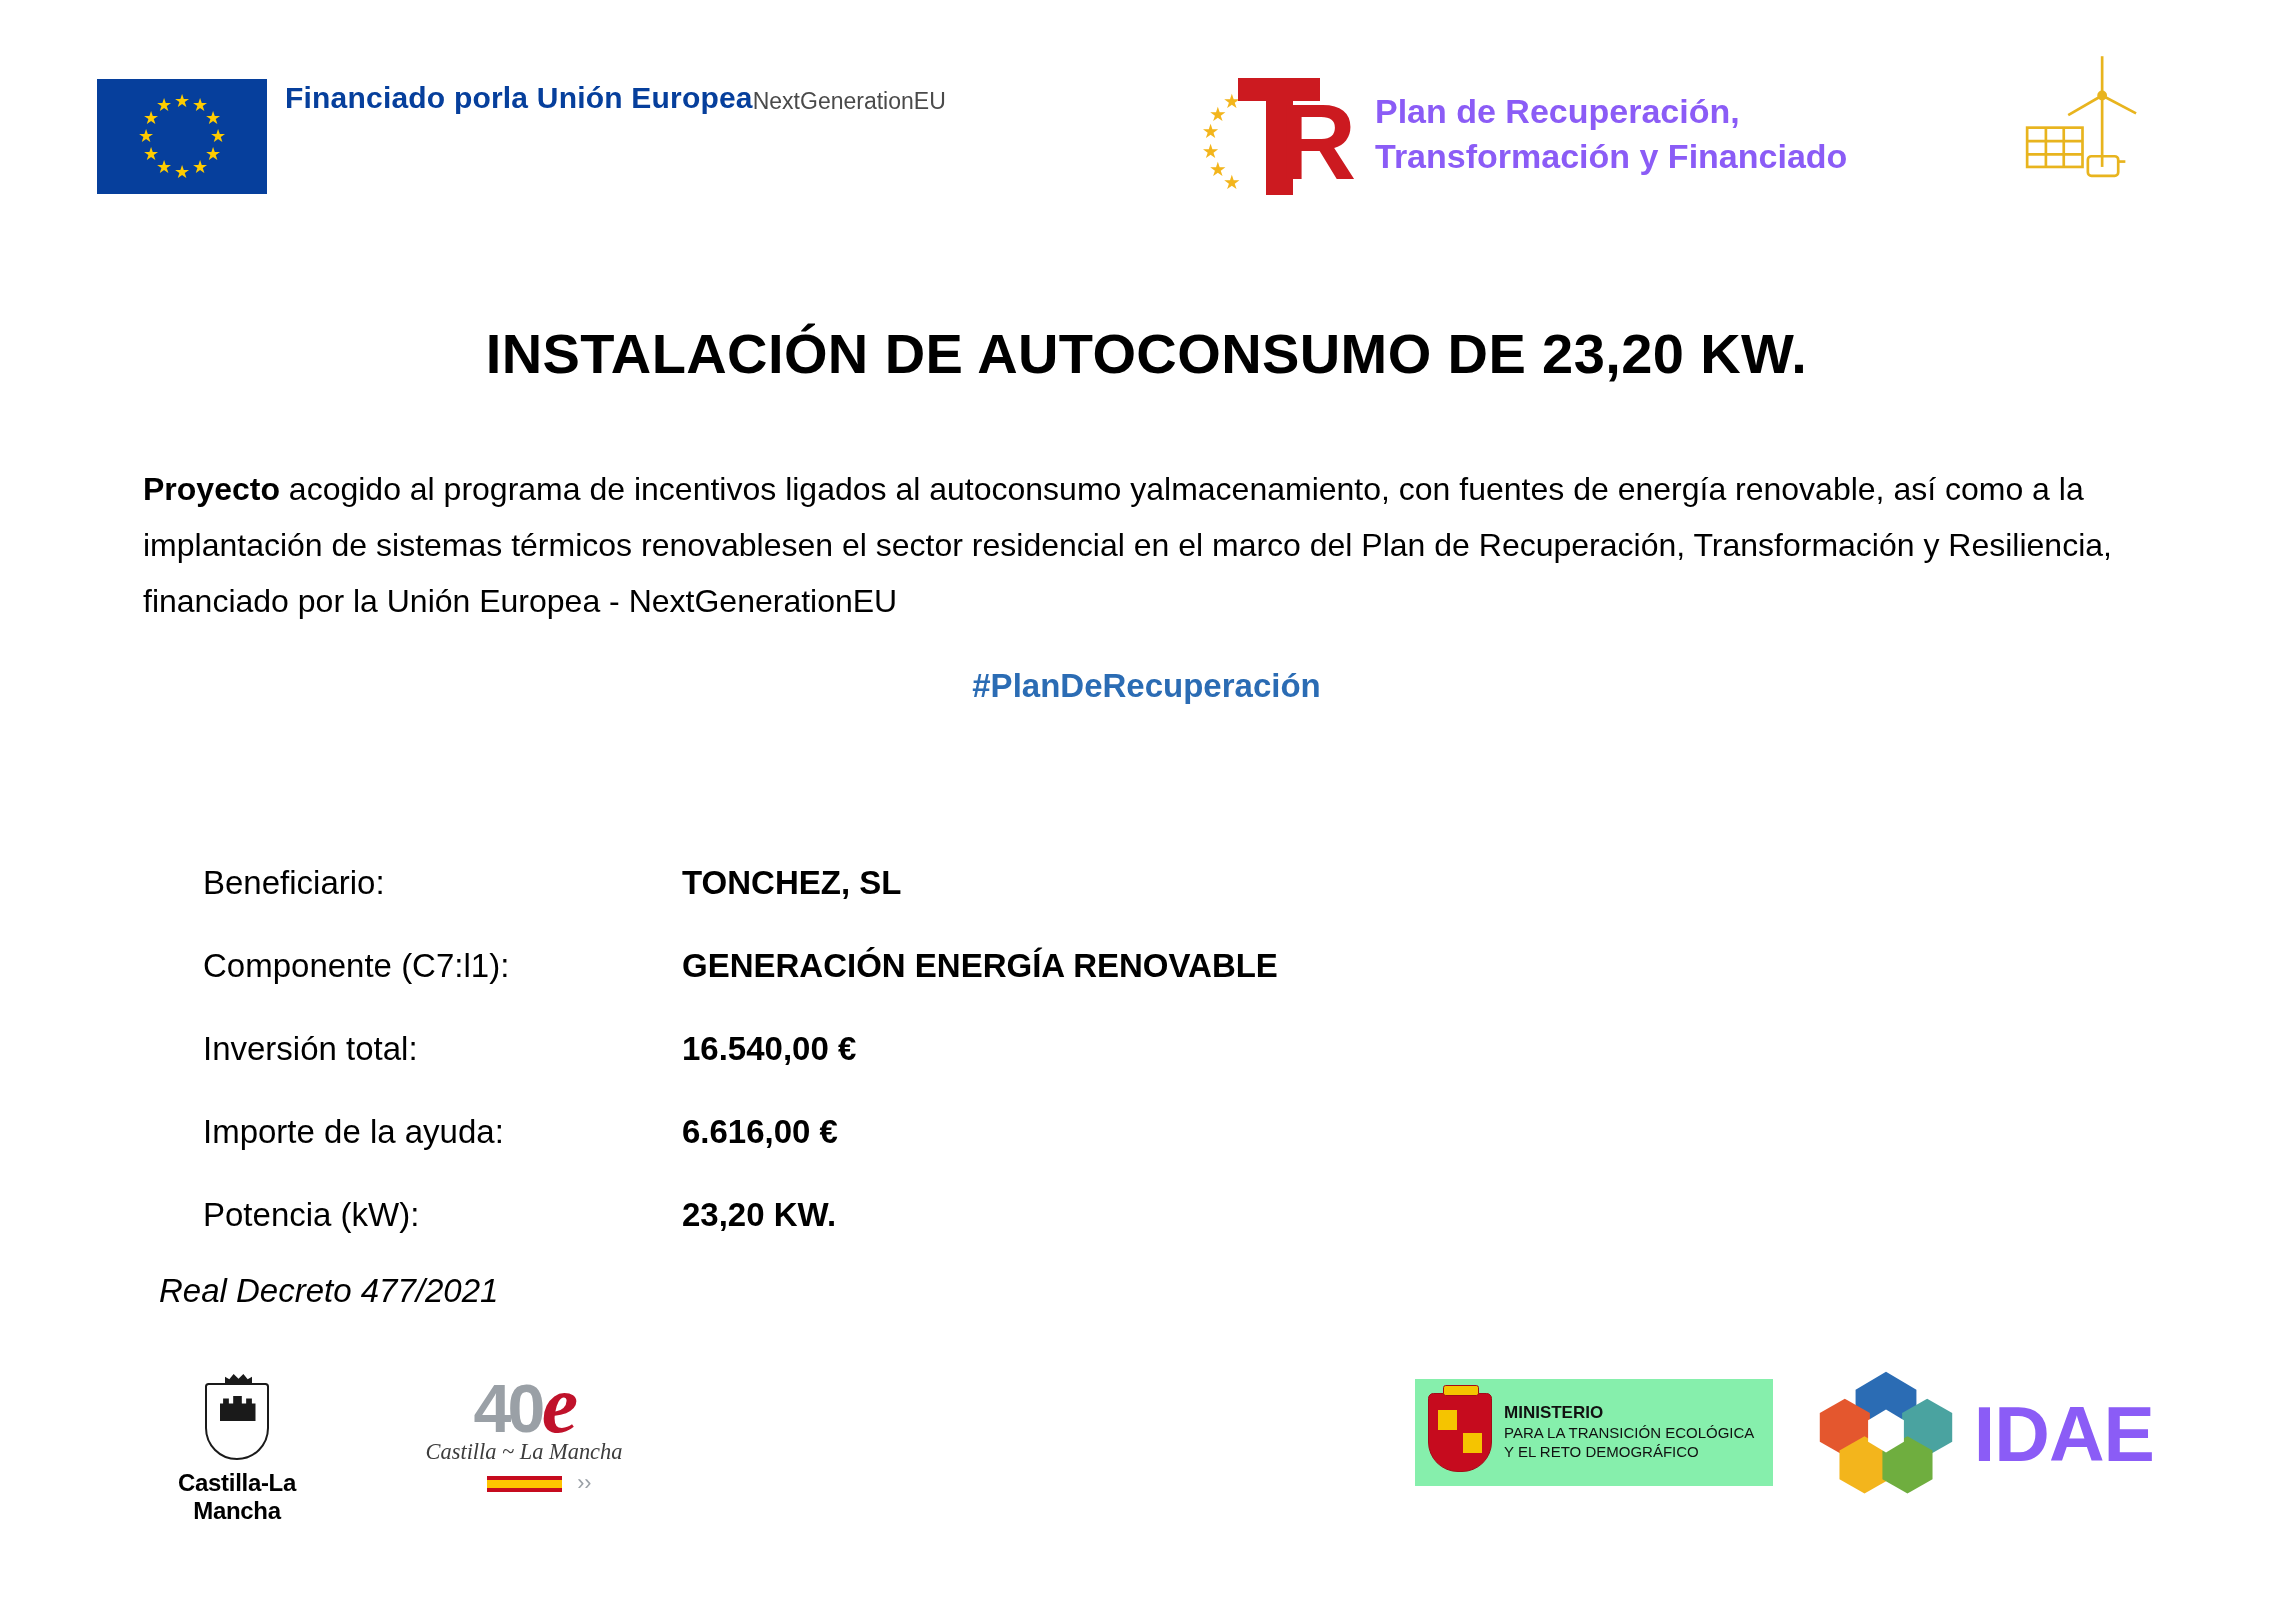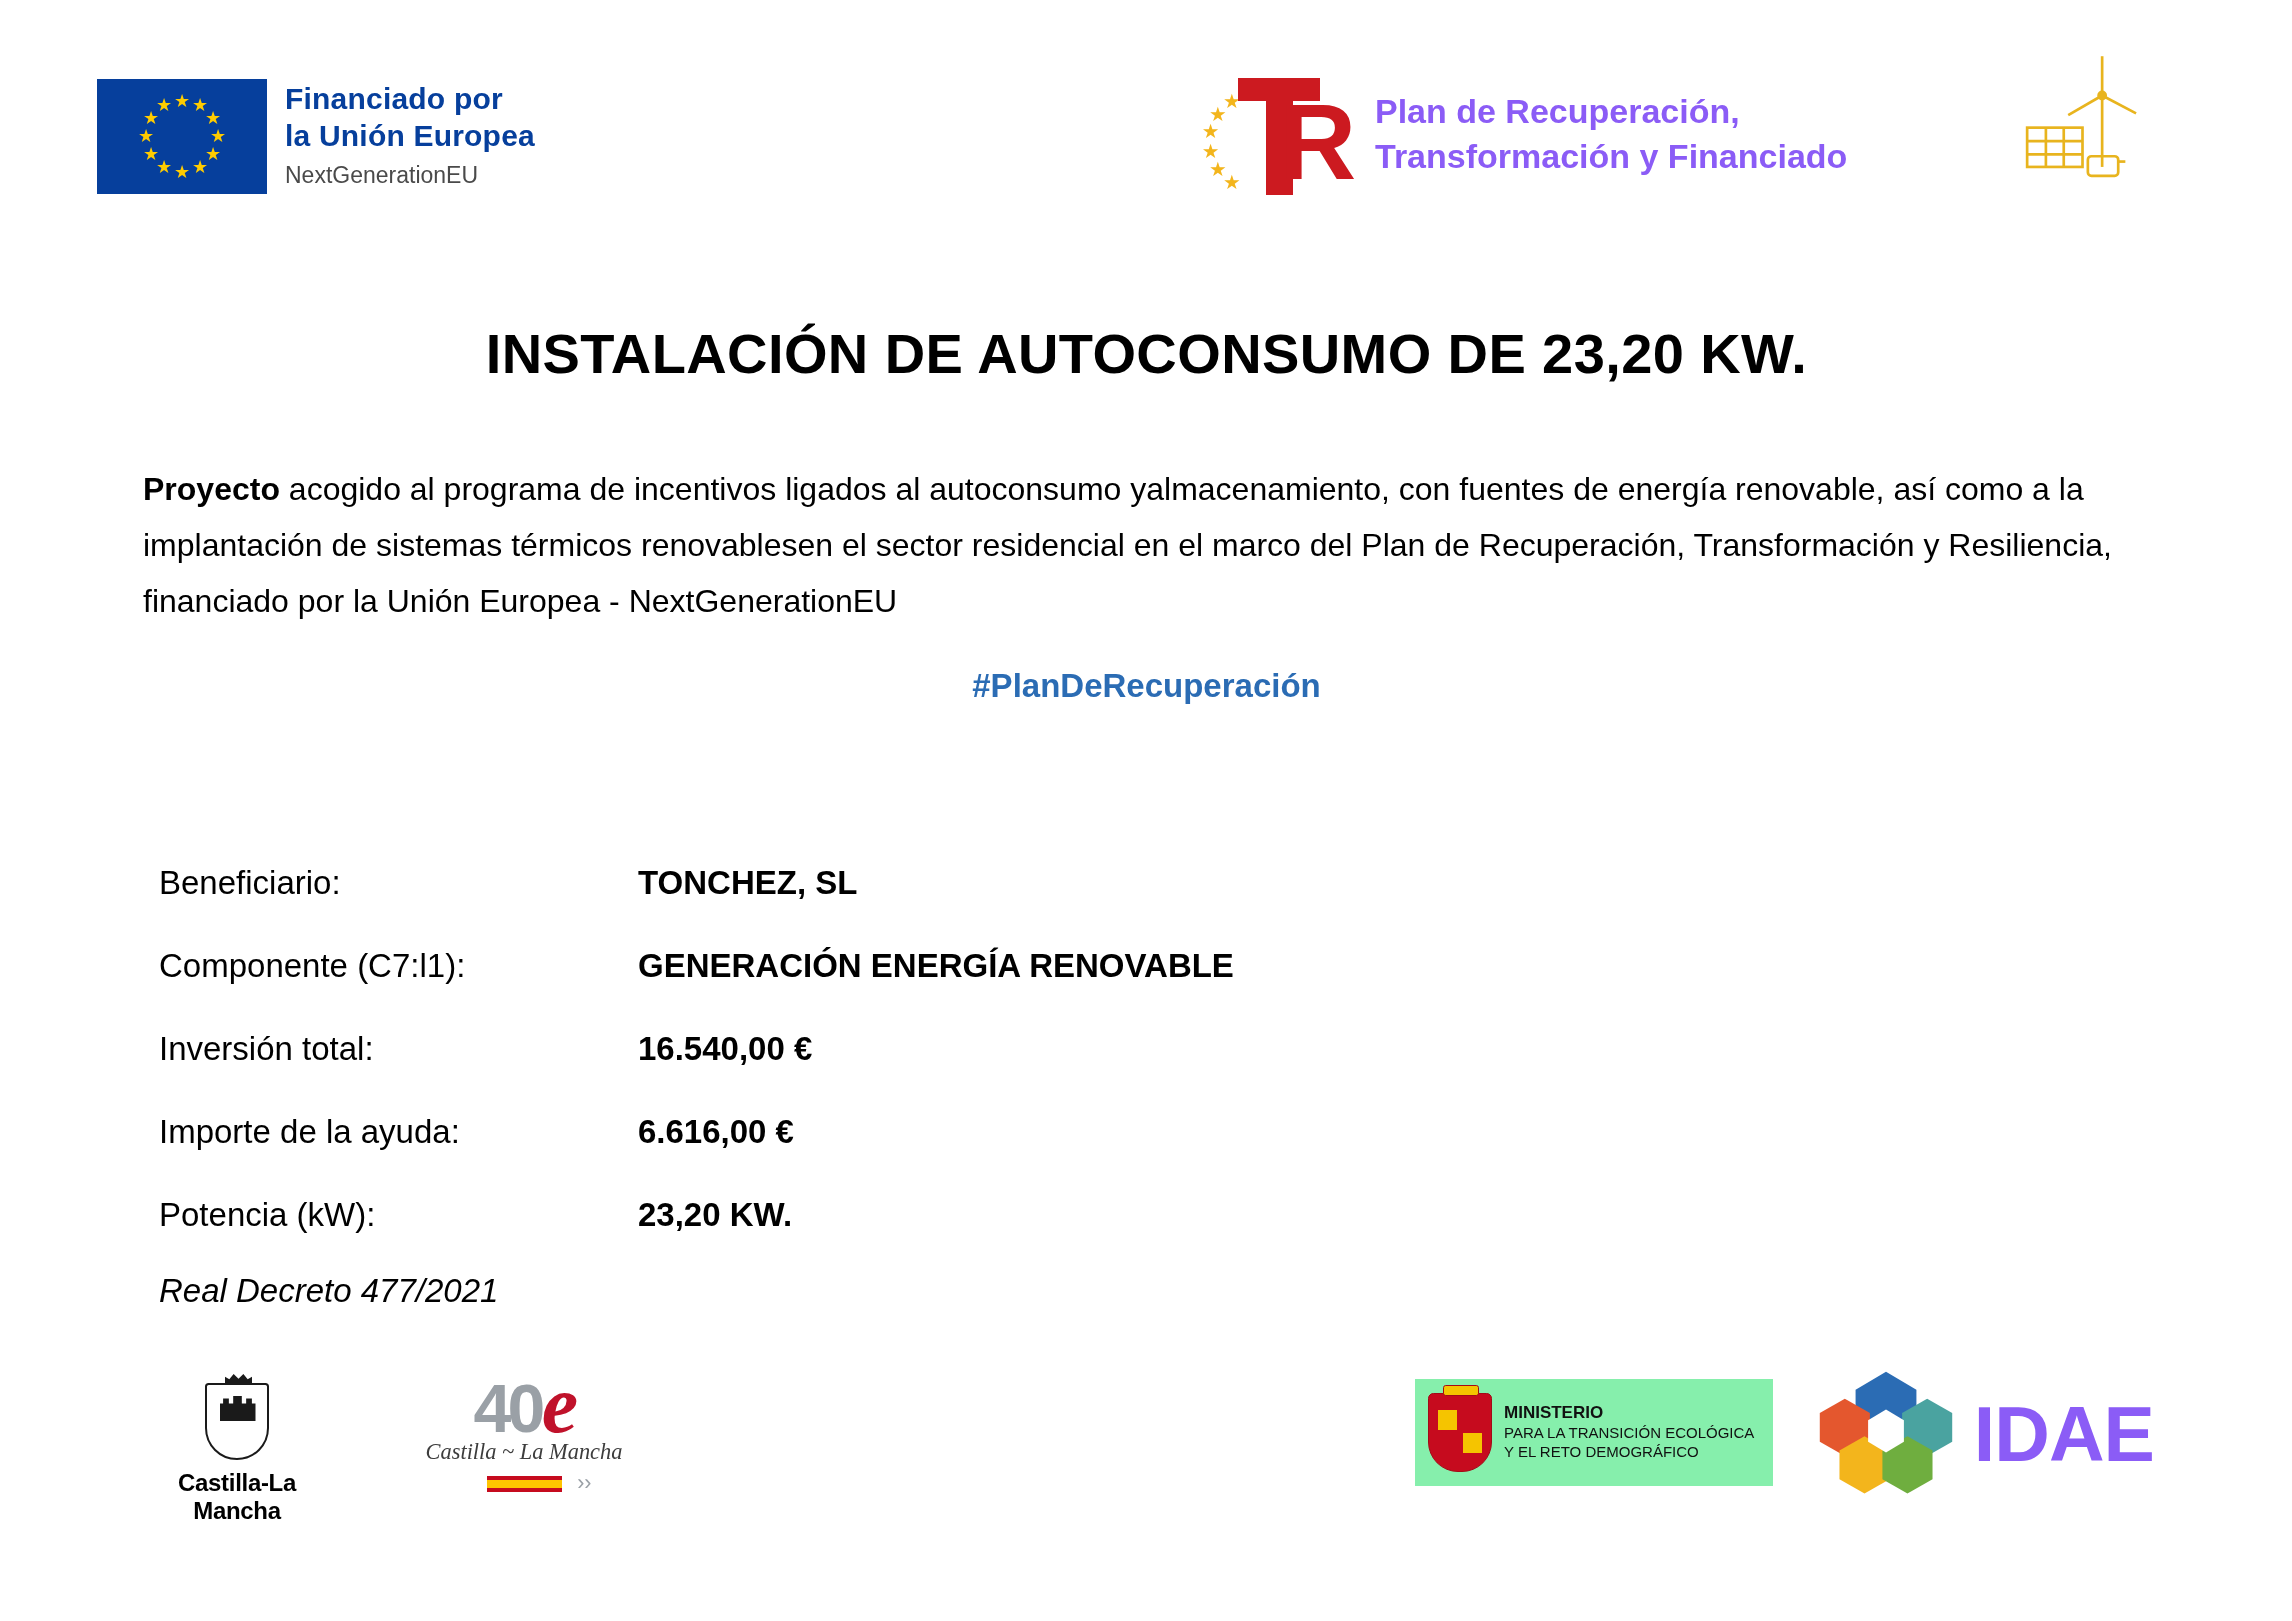--- a/index.html
+++ b/index.html
@@ -46,21 +46,21 @@
     color: #ffcc00;
     font-size: 18px;
     line-height: 18px;
     width: 18px;
     height: 18px;
     text-align: center;
   }
   .eu-text {
     margin-left: 18px;
     display: flex;
-    flex-direction: column;
+    flex-direction: row;
     justify-content: center;
   }
   .eu-text .l1, .eu-text .l2 {
     color: #063f9c;
     font-weight: bold;
     font-size: 30px;
     line-height: 37px;
     letter-spacing: 0.2px;
   }
   .eu-text .l3 {
@@ -182,20 +182,21 @@
     width: 1433px;
   }
   .row {
     display: flex;
     align-items: baseline;
     height: 83px;
   }
   .row .label {
     width: 479px;
     font-size: 33px;
+    margin-left: 44px;
   }
   .row .value {
     font-size: 33px;
     font-weight: bold;
   }
   .decree {
     position: absolute;
     top: 1272px;
     left: 159px;
     font-size: 33px;

